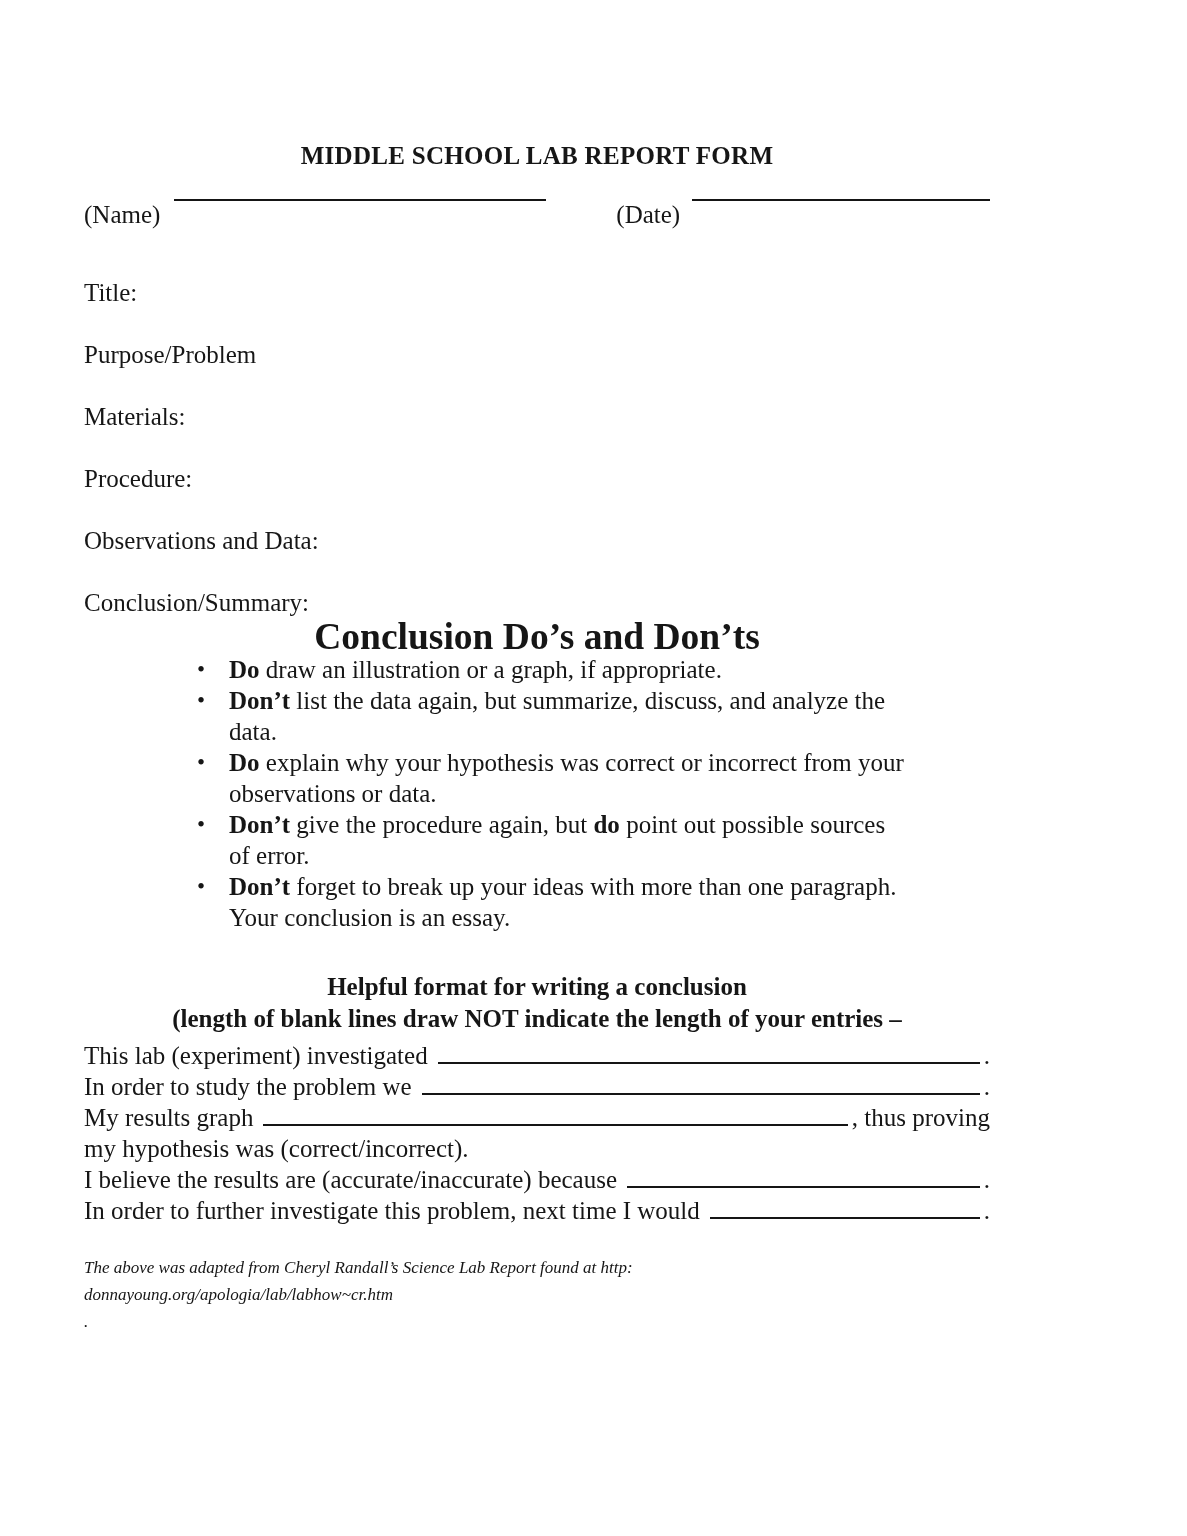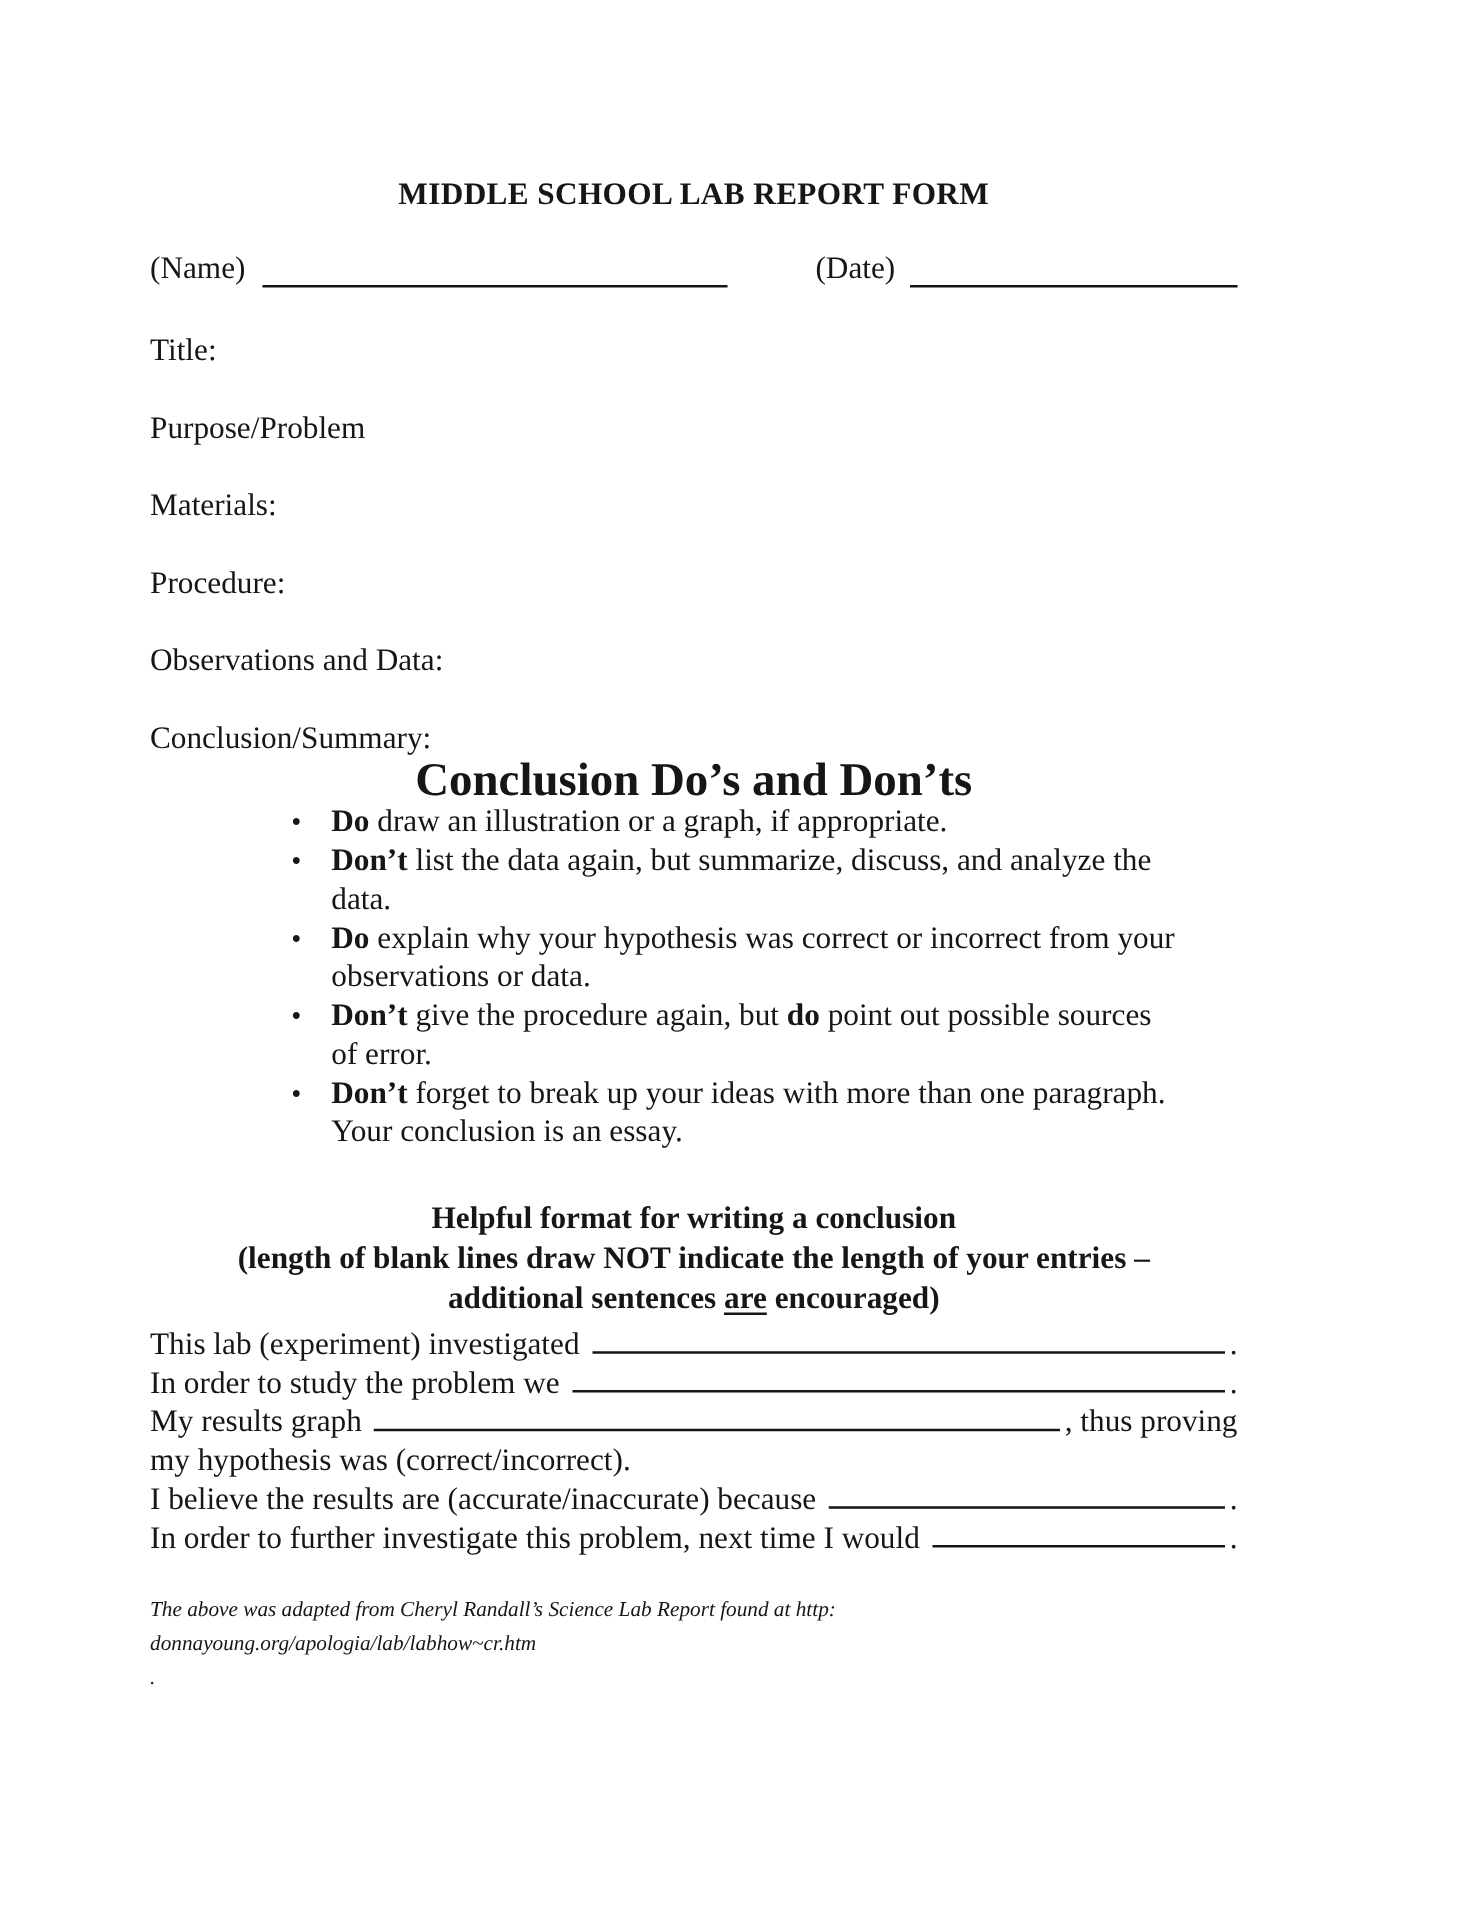--- a/index.html
+++ b/index.html
@@ -3,38 +3,38 @@
 <meta charset="utf-8">
 <style>
   html, body { margin: 0; padding: 0; background: #e8e8e8; }
   .page {
     position: relative;
     width: 1187px;
     height: 1536px;
     margin: 0 auto;
     background: #ffffff;
     box-sizing: border-box;
-    padding: 140px 197px 0 120px;
+    padding: 140px 197px 0 84px;
     font-family: "Liberation Serif", "DejaVu Serif", serif;
     color: #161616;
     font-size: 25px;
   }
   .doc-title {
     font-weight: bold;
     font-size: 25px;
     text-align: center;
     line-height: 31px;
     margin: 0 0 28px 0;
     letter-spacing: 0.3px;
   }
   .name-date-row {
     display: flex;
-    align-items: flex-end;
+    align-items: flex-start;
     line-height: 31px;
-    margin-bottom: 38px;
+    margin-bottom: 50px;
   }
   .blank {
     height: 0;
     border-bottom: 2px solid #151515;
   }
   .name-blank { flex: 0 0 372px; margin-left: 14px; }
   .row-spacer { flex: 0 0 70px; }
   .date-blank { flex: 1 1 auto; margin-left: 12px; }
   .section-label {
     line-height: 25px;
@@ -124,21 +124,20 @@
     </div>
     <div class="bullet-row">
       <span class="bullet-glyph">•</span>
       <span class="bullet-text"><span class="bold-seg">Don’t</span><span> forget to break up your ideas with more than one paragraph.  Your conclusion is an essay.</span><span class="bold-seg"></span><span></span></span>
     </div>
   </div>
 
   <div class="helpful-block">
     <div>Helpful format for writing a conclusion</div>
     <div>(length of blank lines draw NOT indicate the length of your entries –</div>
-    <div><span>additional sentences </span><span class="underline-word">are</span><span> encouraged)</span></div>
   </div>
 
   <div class="fill-lines">
     <div class="fill-line">
       <span class="pre-text">This lab (experiment) investigated</span>
       <span class="blank"></span>
       <span>.</span>
     </div>
     <div class="fill-line">
       <span class="pre-text">In order to study the problem we</span>

